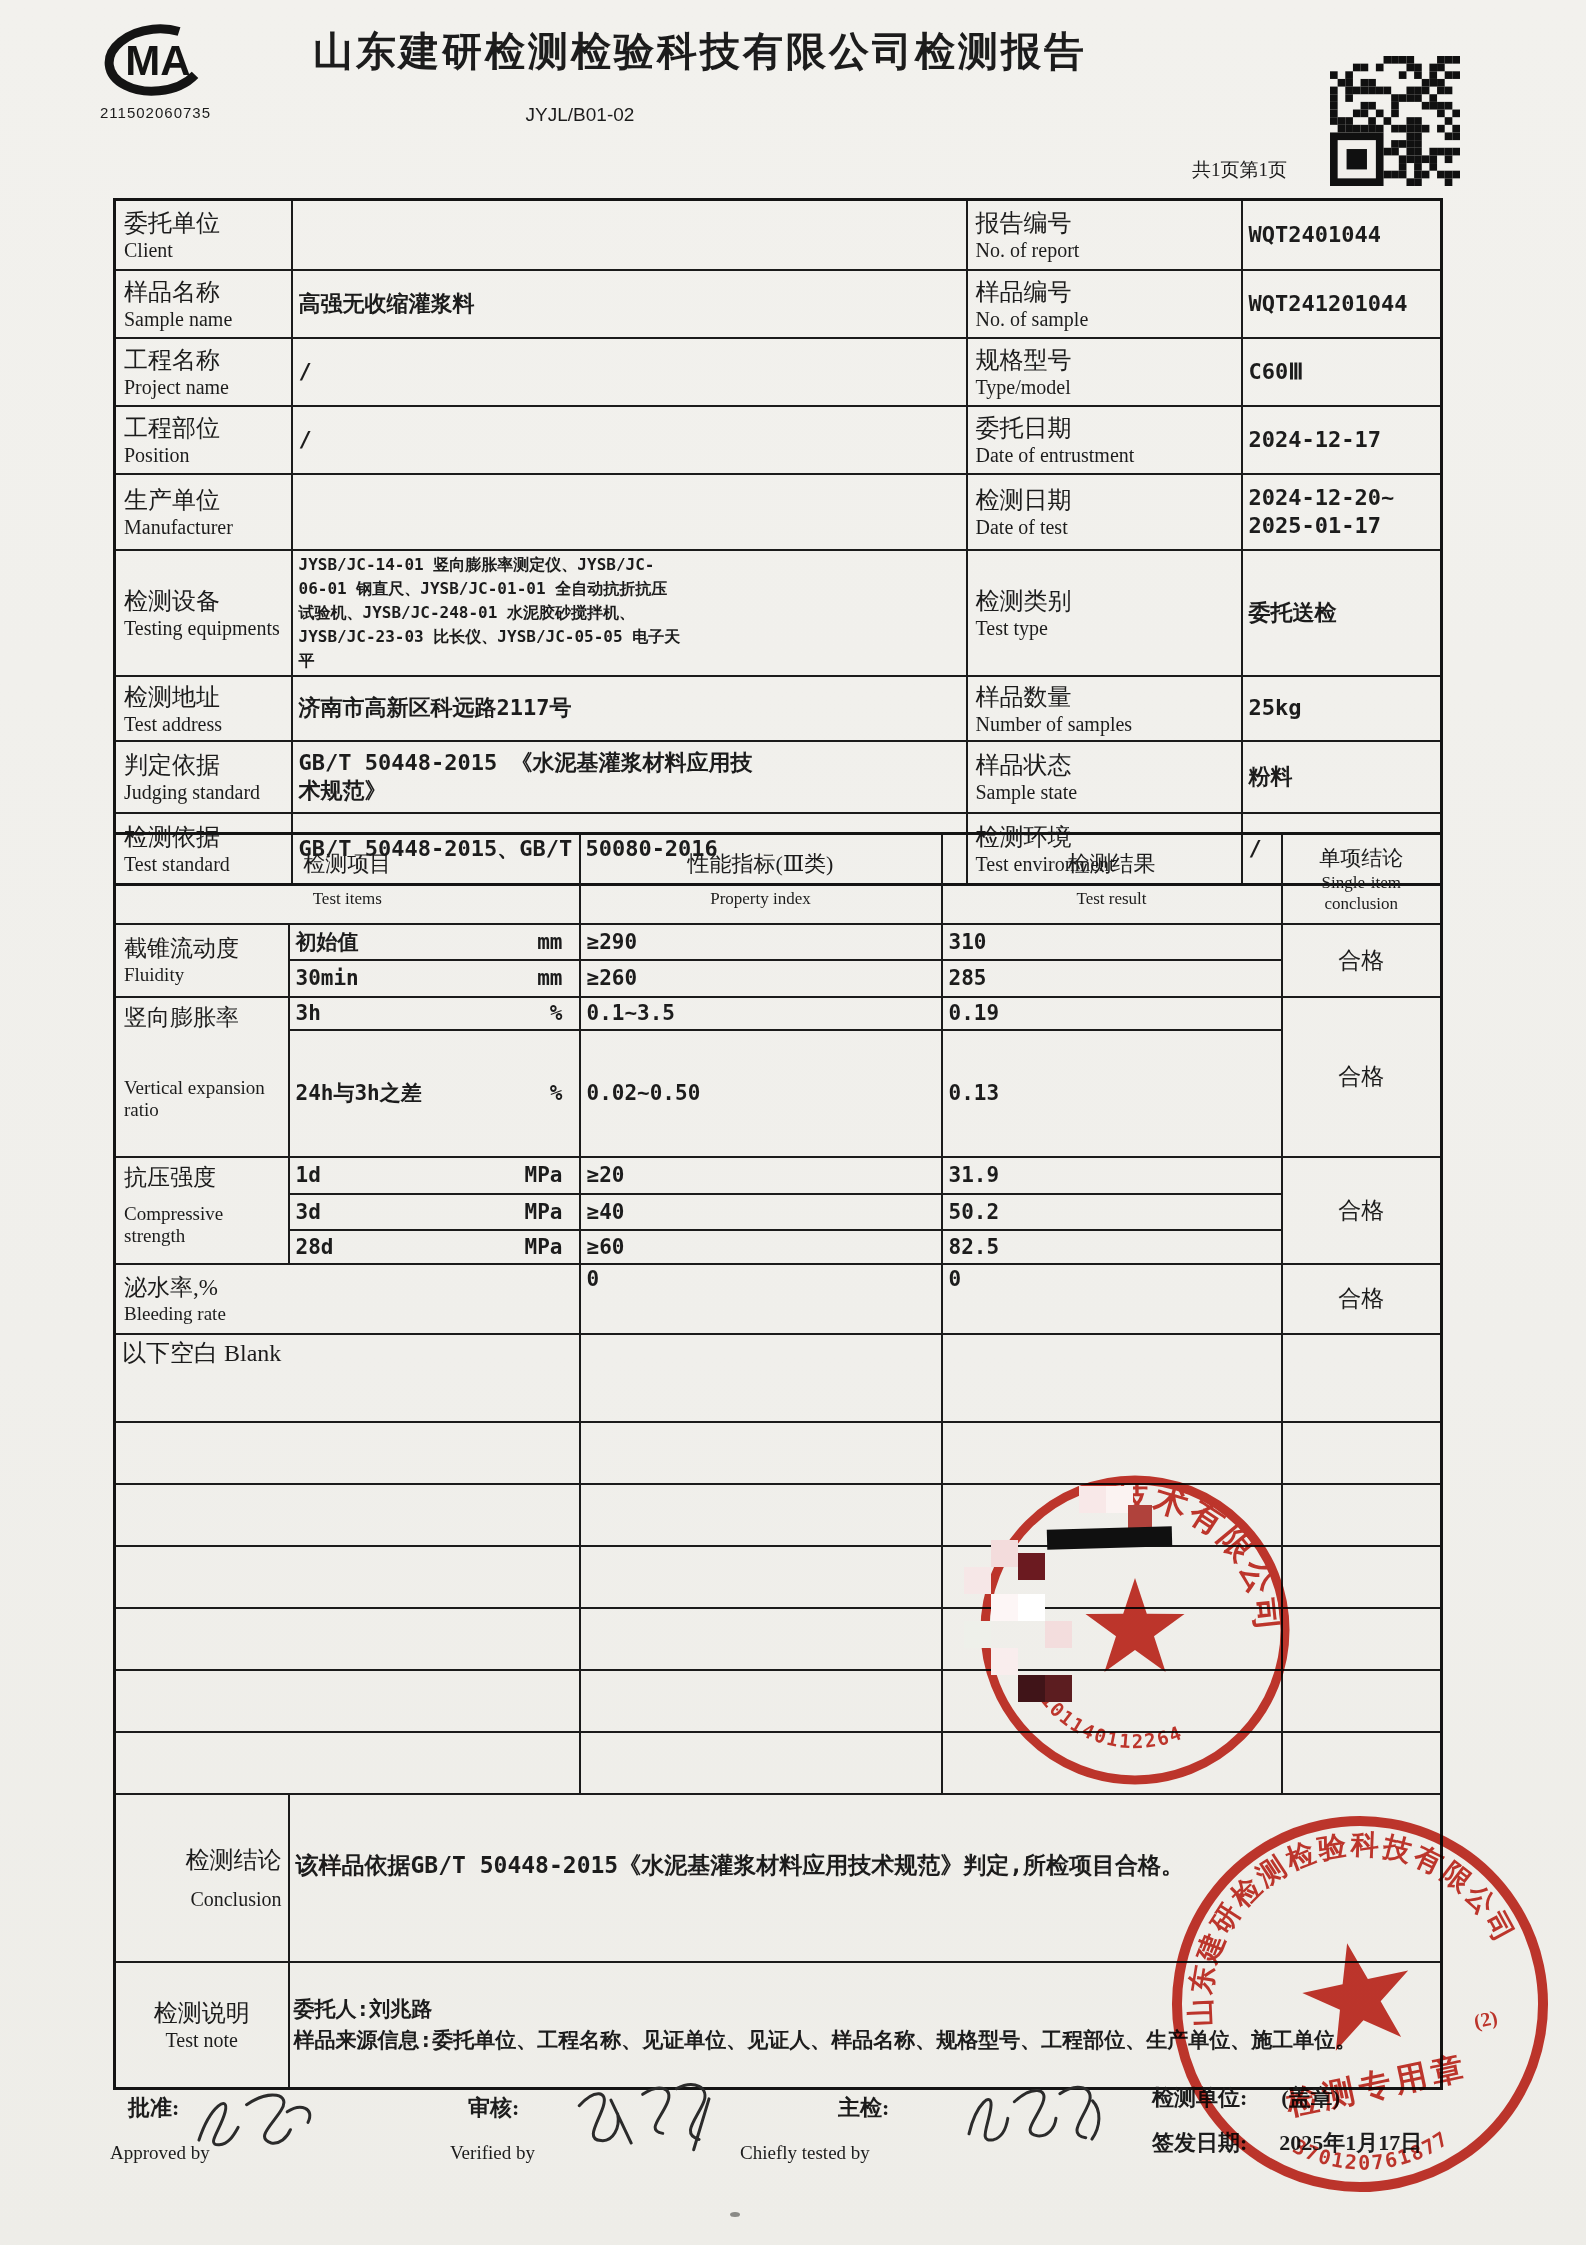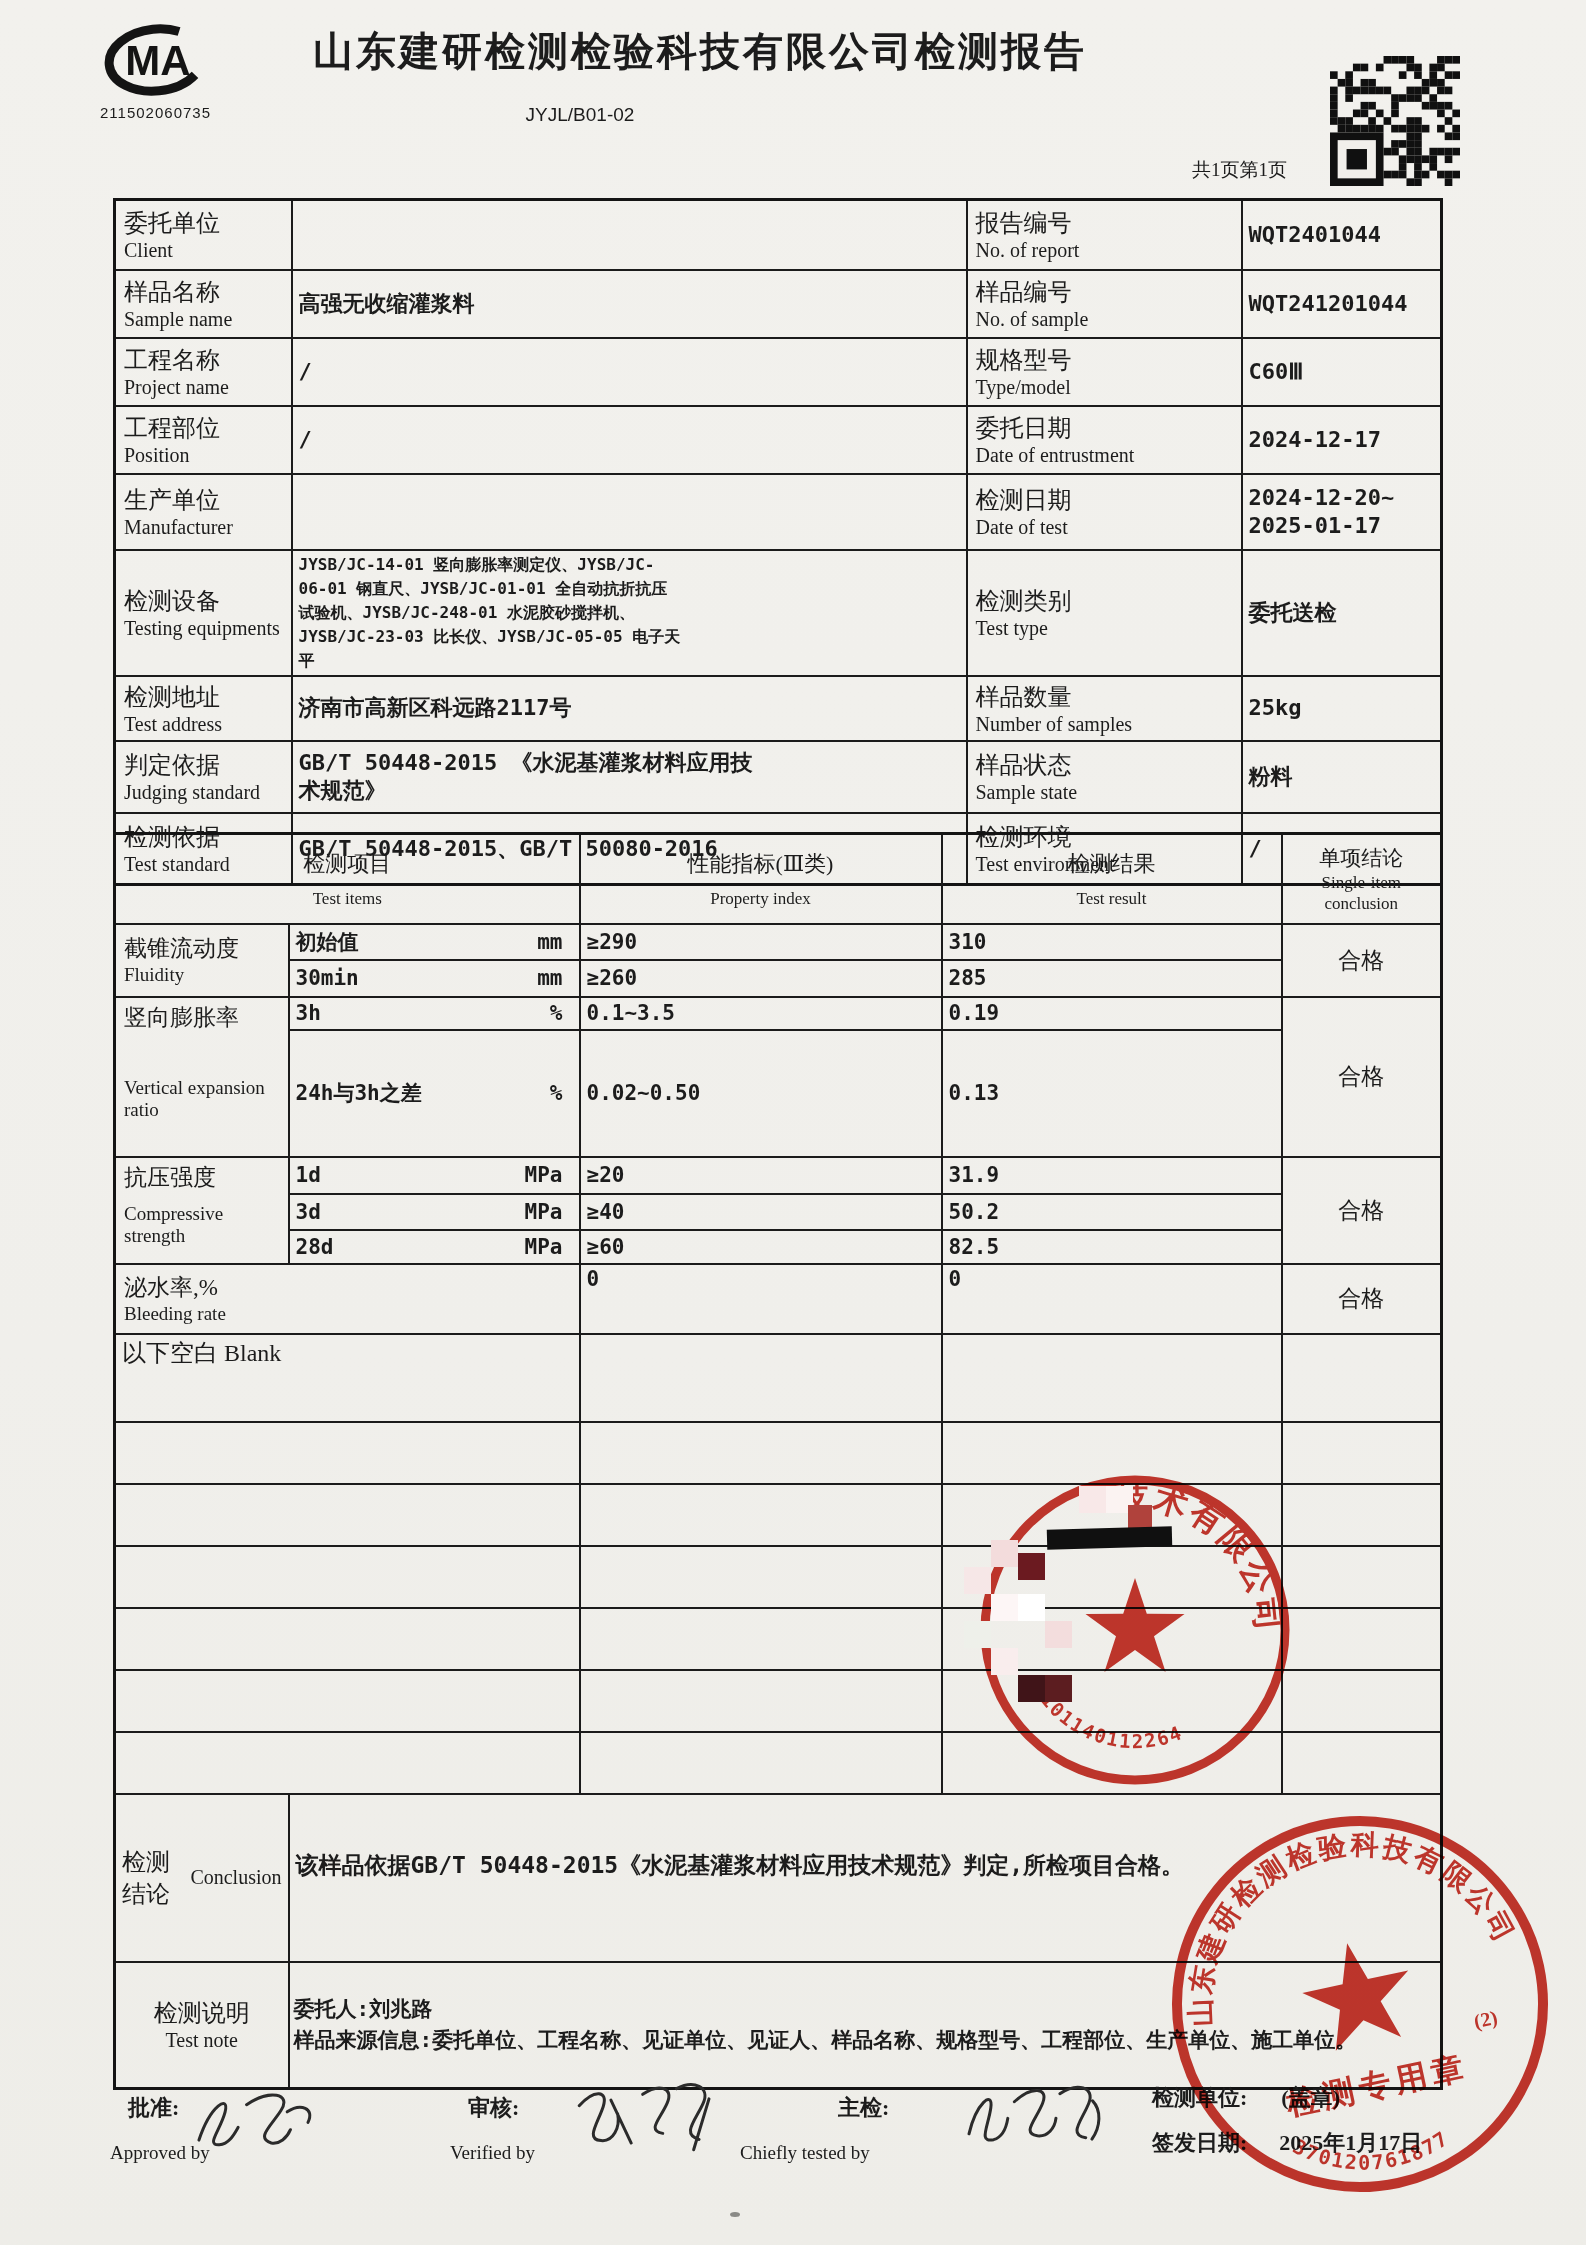--- a/index.html
+++ b/index.html
@@ -28,21 +28,21 @@
   
   .hz{font-size:22px;text-align:center;}
   .he{font-size:17px;text-align:center;margin-top:10px;}
   .he2{font-size:17px;text-align:center;line-height:1.25;}
   .namecell .lz{font-size:23px;}
   .namecell .le{font-size:19px;line-height:1.2;}
   .condwrap{display:flex;justify-content:space-between;align-items:center;padding-right:10px;}
   .cond,.unit,.idx,.res{font-family:"DejaVu Sans Mono","Liberation Serif",serif;font-weight:bold;font-size:21px;}
   .pass{font-size:23px;text-align:center;}
   .topcell{vertical-align:top;}
-  .concl-lbl{display:flex;flex-direction:row;align-items:center;justify-content:center;gap:12px;height:100%;}
+  .concl-lbl{display:flex;flex-direction:column;align-items:flex-end;justify-content:center;gap:12px;height:100%;}
   .note-lbl{display:flex;flex-direction:column;align-items:center;justify-content:space-around;height:100%;}
   .bigtext{font-weight:bold;font-size:23px;font-family:"DejaVu Sans Mono","Liberation Serif",serif;}
   .notewrap{display:flex;flex-direction:column;justify-content:space-between;height:100%;padding:6px 4px;}
   .notetext{font-weight:bold;font-size:21px;line-height:1.45;font-family:"DejaVu Sans Mono","Liberation Serif",serif;}
   
   .fzh{font-size:22px;font-weight:bold;}
   .fen{font-size:19px;}
   
   .stamp{mix-blend-mode:multiply;opacity:.92;}
   .mosaic{position:absolute;z-index:7;}

